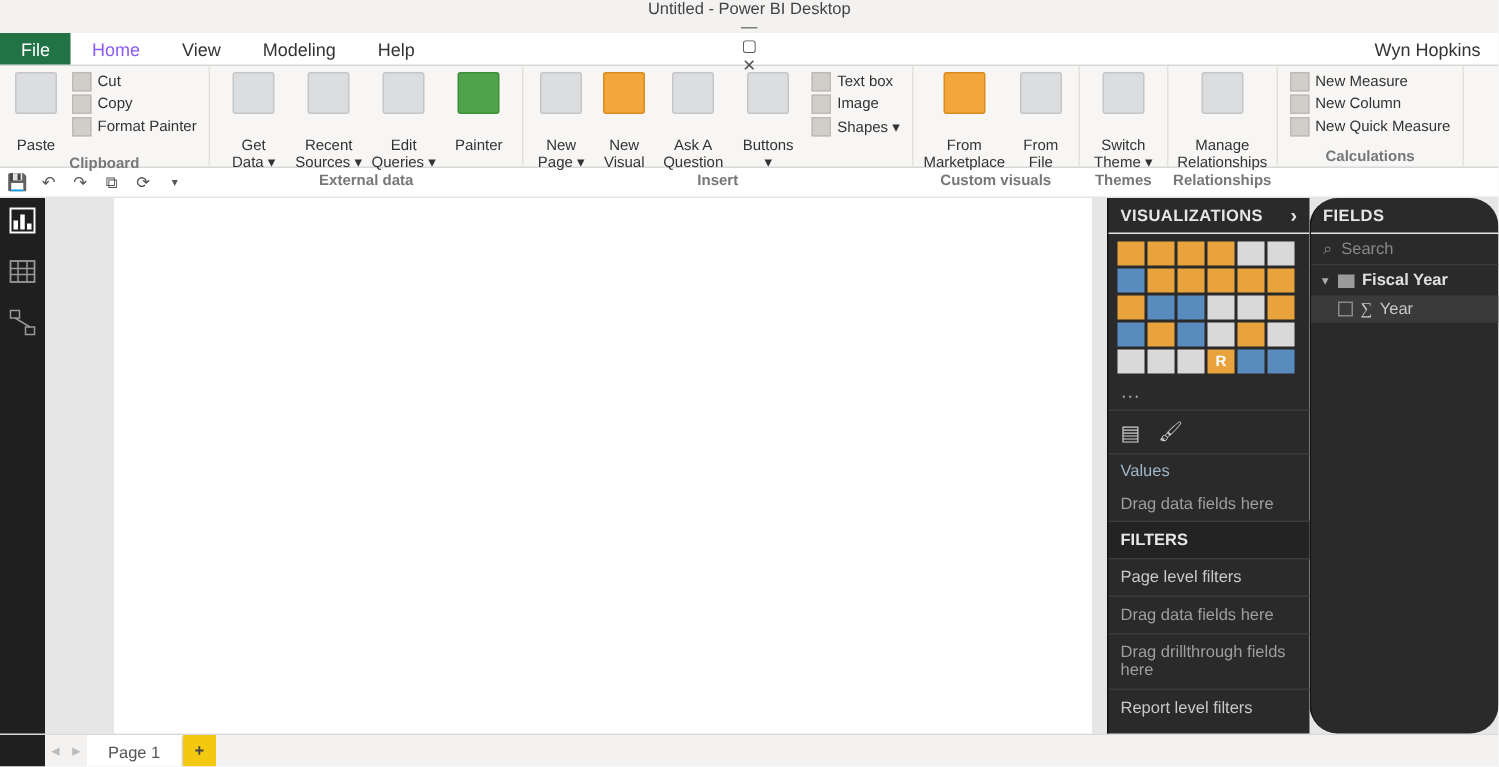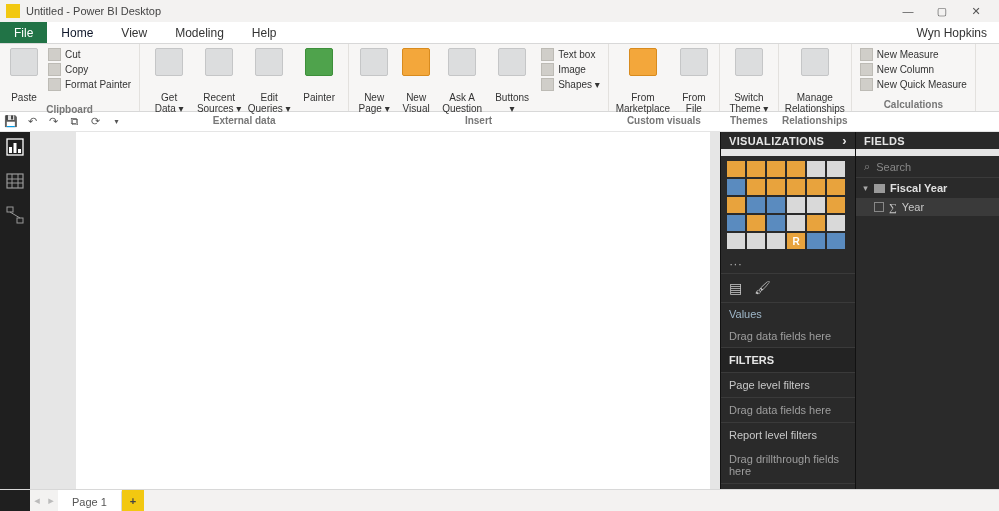--- a/index.html
+++ b/index.html
@@ -1,28 +1,28 @@
 <!DOCTYPE html>
 <html><head>
 <meta charset="utf-8">
 <style>
   * { box-sizing: border-box; margin: 0; padding: 0; font-family: "Segoe UI", Arial, sans-serif; }
   html, body { width: 999px; height: 511px; overflow: hidden; background: #fff; }
 
   
-  .title-bar { height: 22px; background: #f3f2f1; display: flex; align-items: center; padding: 0 6px; font-size: 11px; color: #444; }
+  .title-bar { height: 22px; background: #f3f2f1; display: flex; align-items: center; padding: 0 6px; font-size: 11px; color: #444; flex-direction: column; }
   .title-bar .logo { width: 14px; height: 14px; background: #f2c811; margin-right: 6px; display:inline-block; }
   .title-bar .spacer { flex: 1; }
   .win-btn { width: 34px; height: 22px; display:flex; align-items:center; justify-content:center; color:#555; font-size:11px; }
 
   
   .menu-bar { height: 22px; background: #fff; border-bottom: 1px solid #d8d8d8; display:flex; align-items:stretch; }
   .file-tab { background:#217346; color:#fff; display:flex; align-items:center; padding:0 14px; font-size:12px; }
   .menu-tab { display:flex; align-items:center; padding:0 14px; font-size:12px; color:#333; }
-  .menu-tab.active { color:#0f172a; }
+  .menu-tab.active { color:#8b5cf6; }
   .menu-tab.active::after{ content:""; position:absolute; }
   .menu-bar .user { margin-left:auto; padding:0 12px; font-size:12px; color:#333; display:flex; align-items:center; }
 
   
   .ribbon { height: 68px; background:#f7f6f5; border-bottom:1px solid #d8d8d8; display:flex; }
   .ribbon-group { border-right:1px solid #e3e1de; display:flex; flex-direction:column; }
   .ribbon-group .grp-body { flex:1; display:flex; align-items:flex-start; padding:2px 4px 0 4px; }
   .ribbon-group .grp-label { height:13px; line-height:13px; font-size:10px; color:#777; text-align:center;font-weight:bold; }
   .big-btn { width:50px; display:flex; flex-direction:column; align-items:center; justify-content:flex-start; padding-top:2px; font-size:10px; color:#333; text-align:center; line-height:11px; gap:16px; }
   .big-btn .ico { width:28px; height:28px; background:#e8e5dc; border:1px solid #d7d2c4; border-radius:2px; }
@@ -42,22 +42,22 @@
   .workspace { height: 357px; display:flex; background:#e6e6e6; }
   .left-rail { width:30px; background:#1f1f1f; display:flex; flex-direction:column; align-items:center; padding-top:6px; gap:16px;}
   .left-rail .ri { width:18px; height:18px; }
   .left-rail .ri svg{ display:block;}
   .canvas-wrap { flex:1; background:#e6e6e6; position:relative; }
   .canvas { position:absolute; left:46px; top:0; right:10px; bottom:0; background:#fff; }
 
   
   .pane { background:#2a2a2a; color:#c8c8c8; font-size:11px; display:flex; flex-direction:column; }
   .viz-pane { width:135px; border-left:1px solid #111;}
-  .fields-pane { width:144px; border-left:1px solid #111;}
-  .pane-hdr { height:24px; display:flex; align-items:center; padding:0 8px; font-weight:600; font-size:11px; color:#e6e6e6; letter-spacing:.3px; border-bottom:7px solid #e5e5e5; justify-content:space-between;gap:14px;}
+  .fields-pane { width:126px; border-left:1px solid #111;border-radius:19px;}
+  .pane-hdr { height:24px; display:flex; align-items:center; padding:0 8px; font-weight:600; font-size:11px; color:#e6e6e6; letter-spacing:.3px; border-bottom:1px solid #e5e5e5; justify-content:space-between;gap:14px;}
   .viz-grid { display:grid; grid-template-columns:repeat(6,18px); gap:2px; padding:5px 6px; }
   .viz-cell { width:18px; height:16px; background:#3a3a3a; display:flex; align-items:center; justify-content:center; }
   .viz-cell.o{ background:#e8a33d;}
   .viz-cell.b{ background:#5a8bbf;}
   .viz-cell.w{ background:#d9d9d9;}
   .viz-more{ font-size:13px; color:#aaa; padding:2px 8px;}
   .tool-row{ display:flex; gap:12px; padding:6px 8px; border-top:1px solid #3a3a3a; border-bottom:1px solid #3a3a3a;}
 
   .sect{ padding:5px 8px; font-size:11px; color:#9fb7c9;}
   .drag{ padding:5px 8px; font-size:11px; color:#9e9e9e;}
@@ -333,22 +333,22 @@
     <div class="viz-more">···</div>
     <div class="tool-row">
       <span style="font-size:14px;">▤</span>
       <span style="font-size:13px;">🖌</span>
     </div>
     <div class="sect">Values</div>
     <div class="drag">Drag data fields here</div>
     <div class="filters-hdr">FILTERS</div>
     <div class="flt">Page level filters</div>
     <div class="flt" style="color:#9e9e9e">Drag data fields here</div>
+    <div class="flt" style="color:#9e9e9e">Drag drillthrough fields here</div>
     <div class="flt" style="border-bottom:none">Report level filters</div>
-    <div class="flt" style="color:#9e9e9e">Drag drillthrough fields here</div>
   </div>
 
   <div class="pane fields-pane">
     <div class="pane-hdr">
       <span>FIELDS</span>
     </div>
     <div class="search-box">
       <span style="font-size:11px;">⌕</span>
       <span>Search</span>
     </div>

